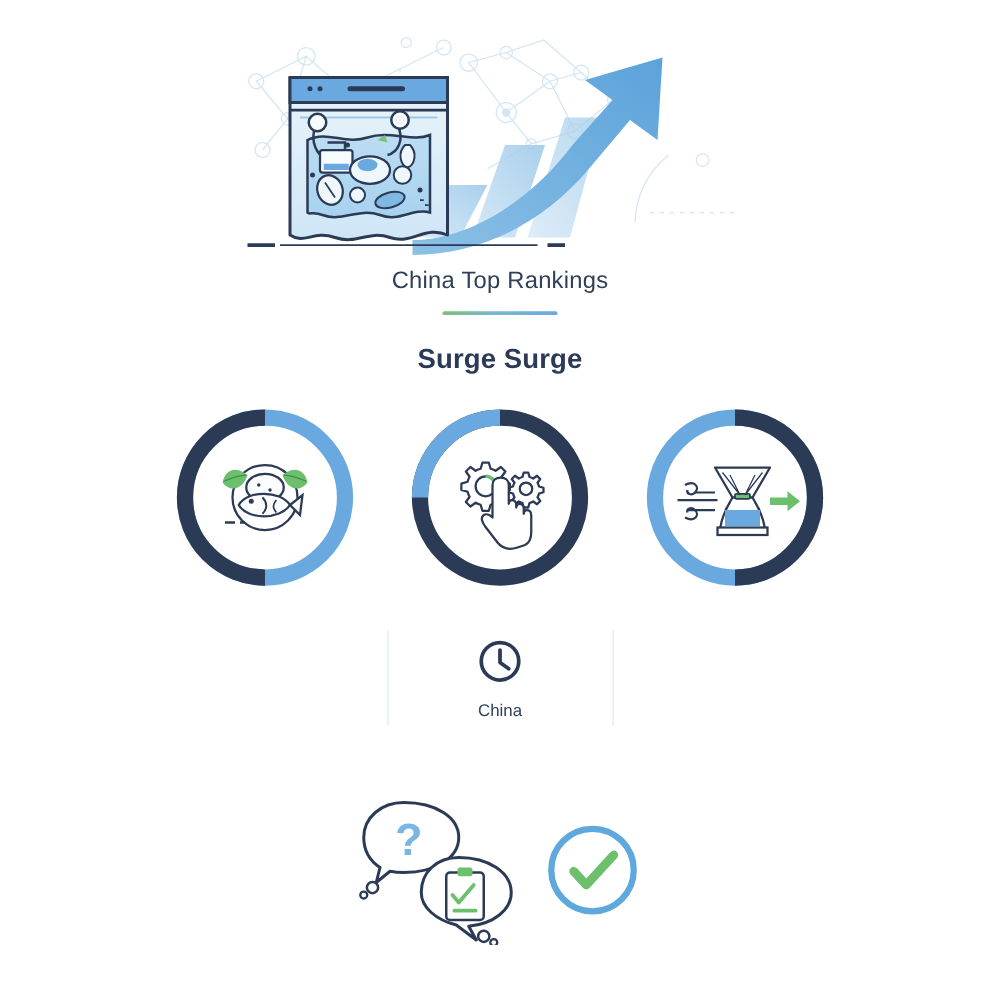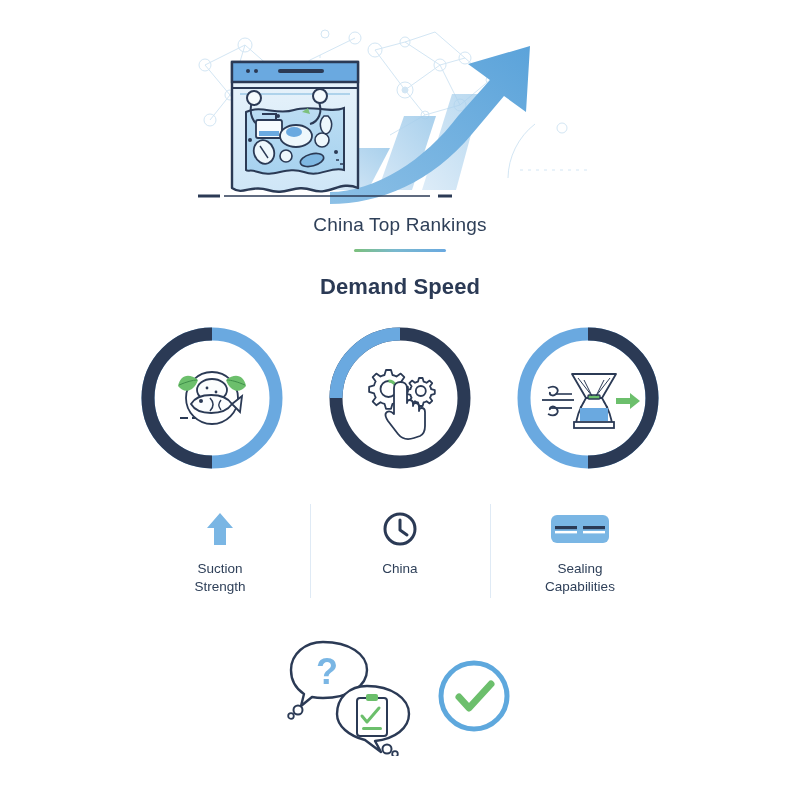--- a/index.html
+++ b/index.html
@@ -191,21 +191,21 @@
         <path d="M8 176 L30 176" stroke="#2b3a55" stroke-width="3"></path>
         <path d="M34 176 L240 176" stroke="#2b3a55" stroke-width="1.4"></path>
         <path d="M248 176 L262 176" stroke="#2b3a55" stroke-width="3"></path>
       </g>
     </svg>
   </div>
 
   <div class="title-block">
     <div class="main-title">China Top Rankings</div>
     <div class="divider"></div>
-    <div class="sub-title">Demand Speed</div>
+    <div class="sub-title">Surge Surge</div>
   </div>
 
   <div class="rings">
 
     <div class="ring-wrap">
       <svg width="152" height="152" viewBox="0 0 152 152">
         <circle cx="76" cy="76" r="64" fill="none" stroke="#6aa9e0" stroke-width="13"></circle>
         <path d="M76 12 A64 64 0 0 0 76 140" fill="none" stroke="#2b3a55" stroke-width="13"></path>
 
         <g>
@@ -276,57 +276,35 @@
           <path d="M44 72 L60 72" stroke="#2b3a55" stroke-width="1.6"></path>
 
           <path d="M104 76 L118 76 L118 71 L128 79 L118 87 L118 82 L104 82 Z" fill="#6cbf6c"></path>
         </g>
       </svg>
     </div>
   </div>
 
   <div class="features">
 
-    <div class="feature">
-      <div class="feature-icon">
-        <svg width="30" height="36" viewBox="0 0 30 36">
-          <path d="M15 2 L28 17 L21 17 L21 34 L9 34 L9 17 L2 17 Z" fill="#7ab6e4"></path>
-        </svg>
-      </div>
-      <div class="feature-label">Suction
-Strength</div>
-    </div>
 
     <div class="vdiv"></div>
 
     <div class="feature">
       <div class="feature-icon">
         <svg width="36" height="36" viewBox="0 0 36 36">
           <circle cx="18" cy="18" r="15" fill="none" stroke="#2b3a55" stroke-width="3"></circle>
           <path d="M18 9 L18 19 L25 24" fill="none" stroke="#2b3a55" stroke-width="3" stroke-linecap="round" stroke-linejoin="round"></path>
         </svg>
       </div>
       <div class="feature-label">China</div>
     </div>
 
     <div class="vdiv"></div>
 
-    <div class="feature">
-      <div class="feature-icon">
-        <svg width="60" height="34" viewBox="0 0 60 34">
-          <rect x="1" y="3" width="58" height="28" rx="6" fill="#7ab6e4"></rect>
-          <rect x="5" y="14" width="22" height="3.2" fill="#2b3a55"></rect>
-          <rect x="33" y="14" width="22" height="3.2" fill="#2b3a55"></rect>
-          <rect x="5" y="19" width="22" height="2.4" fill="#ffffff"></rect>
-          <rect x="33" y="19" width="22" height="2.4" fill="#ffffff"></rect>
-        </svg>
-      </div>
-      <div class="feature-label">Sealing
-Capabilities</div>
-    </div>
   </div>
 
   <div class="bottom">
 
     <div class="bubbles">
       <svg width="130" height="120" viewBox="0 0 130 120">
 
         <g>
           <path d="M36 6 C 62 6, 80 18, 80 34 C 80 50, 62 62, 36 62
                    C 32 62, 28 61.6, 25 61 L 14 70 L 17 58

